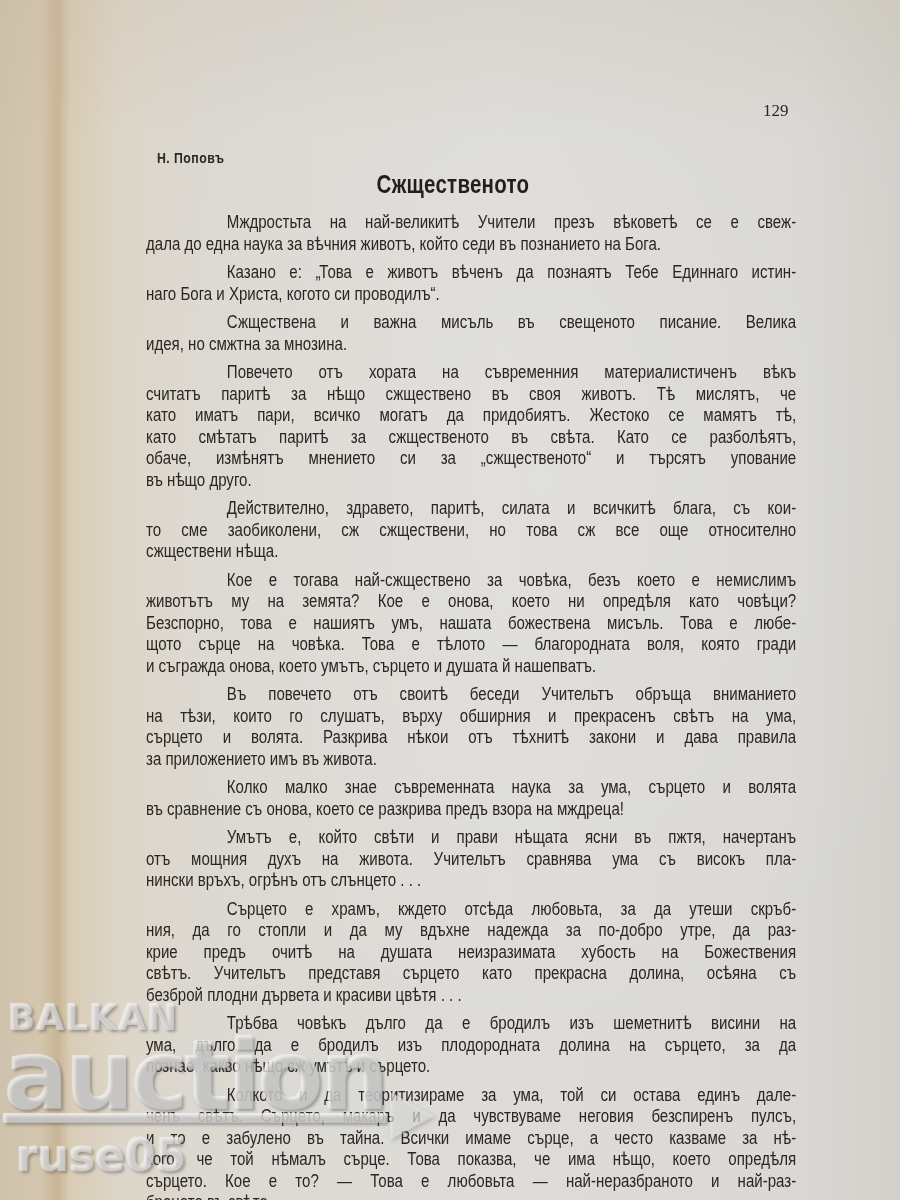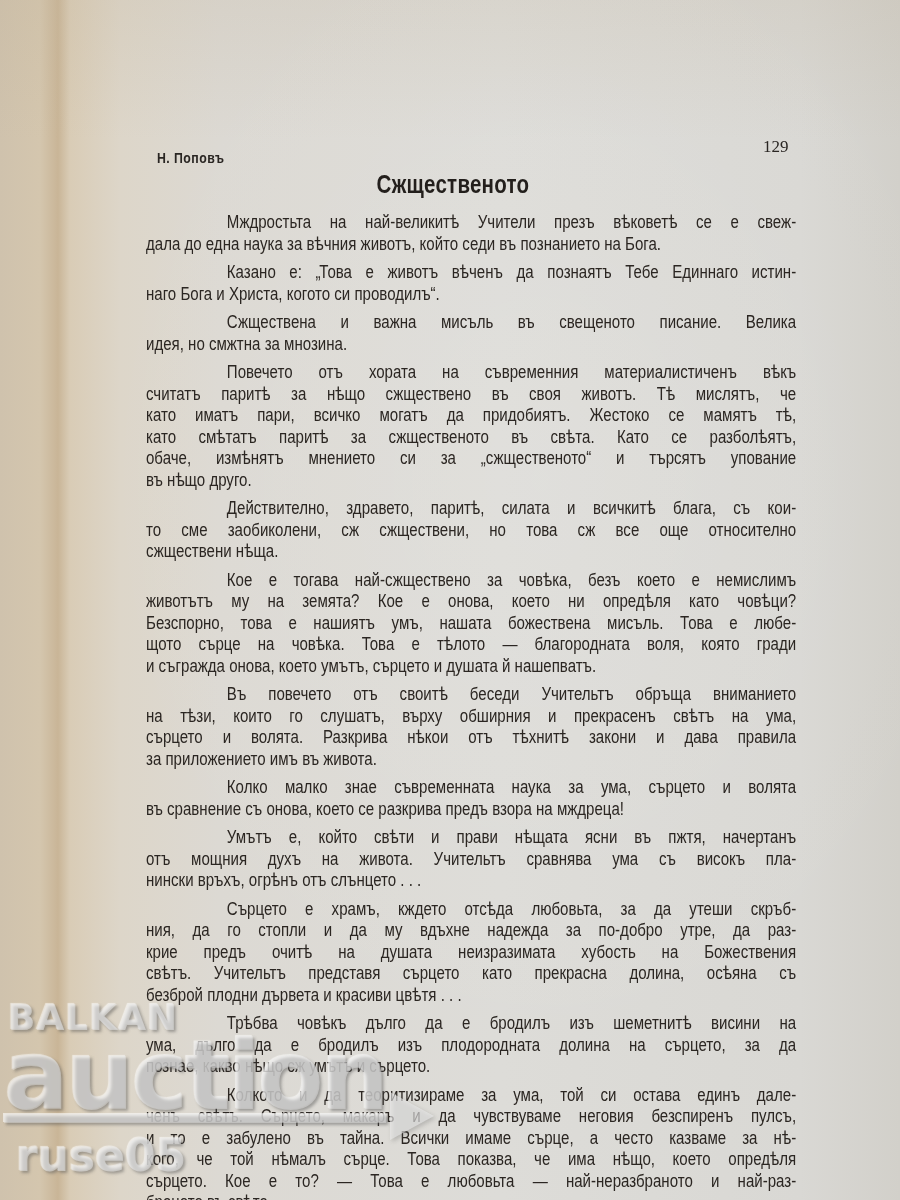--- a/index.html
+++ b/index.html
@@ -10,21 +10,21 @@
     color: #2b2724;
   }
   .page-tone {
     position: absolute; inset: 0;
     background: radial-gradient(ellipse at 60% 40%, rgba(255,255,255,0.10), rgba(0,0,0,0) 60%),
                 linear-gradient(180deg, rgba(190,175,150,0.18) 0px, rgba(0,0,0,0) 140px);
     pointer-events: none;
   }
   .page-number {
     position: absolute; left: 763px; top: 101px;
-    font-family: "Liberation Serif", serif; font-size: 17px; color: #2a2623; margin-top: 36px;
+    font-family: "Liberation Serif", serif; font-size: 17px; color: #2a2623;
   }
   .author {
     position: absolute; left: 157px; top: 150px;
     font-size: 14px; font-weight: bold; letter-spacing: 0.5px; color: #2a2623;
     transform: scaleX(0.88); transform-origin: left;
   }
   .title {
     position: absolute; left: 0; width: 900px; top: 170px; text-align: center;
     font-size: 25px; font-weight: bold; color: #231f1c;
     transform: scaleX(0.82); transform-origin: 466px 0;

